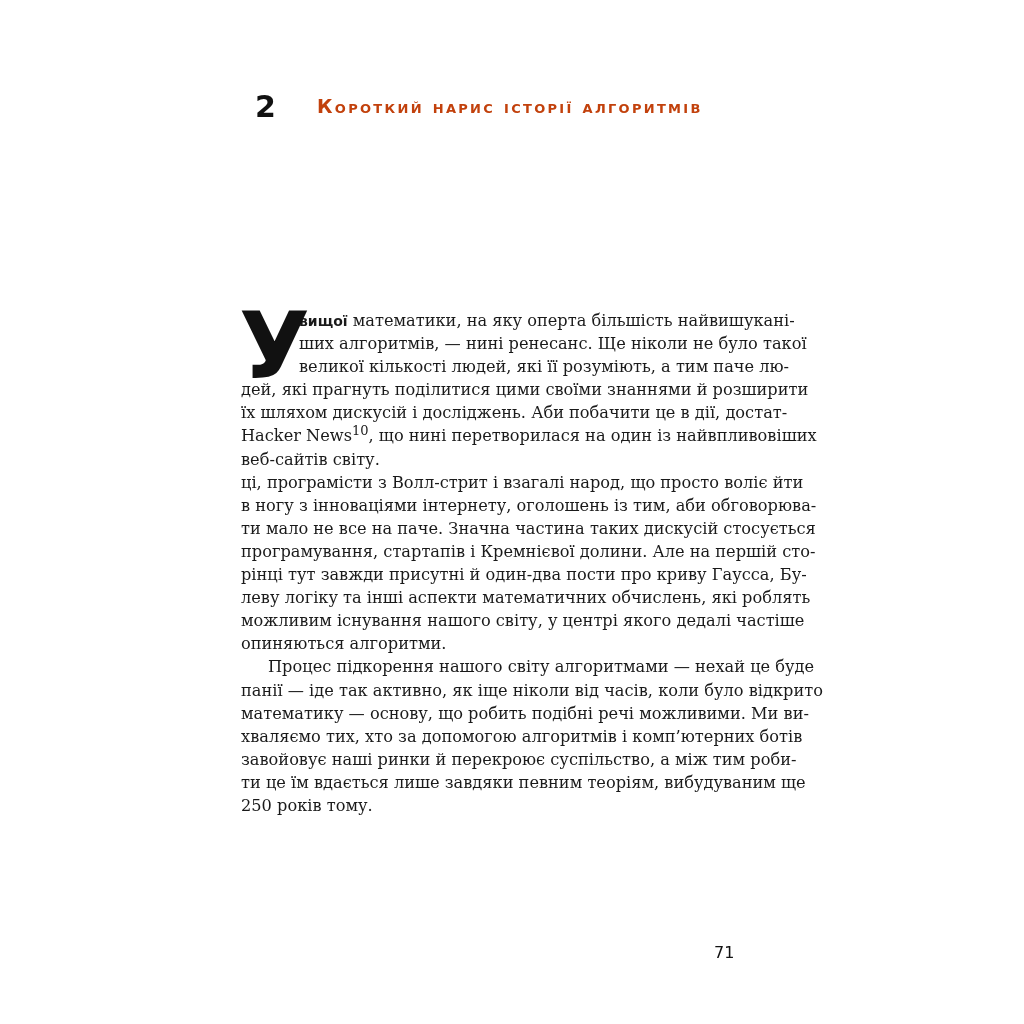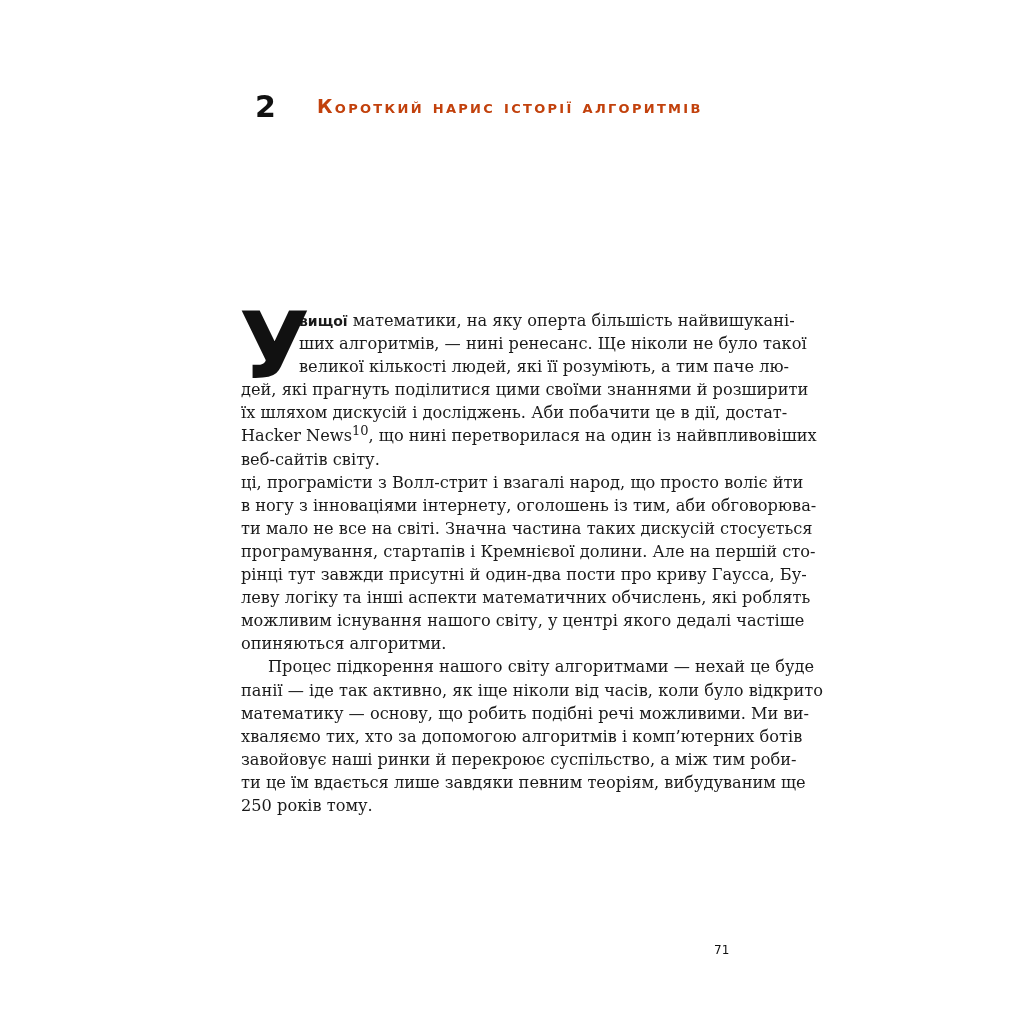--- a/index.html
+++ b/index.html
@@ -25,21 +25,21 @@
   .line.dc { padding-left: 58px; }
   .dropcap {
     position: absolute; left: -2px; top: -2px;
     font-family: "DejaVu Sans", sans-serif; font-weight: bold;
     font-size: 92px; line-height: 80px; color: #111;
   }
   .lead-word { font-family: "DejaVu Sans", sans-serif; font-weight: bold; font-size: 14px; }
   sup { font-size: 13px; line-height: 0; vertical-align: 6px; }
   .page-number {
     position: absolute; left: 714px; top: 943px;
-    font-family: "DejaVu Sans", sans-serif; font-size: 12px; color: #111;
+    font-family: "DejaVu Sans", sans-serif; font-size: 16px; color: #111;
   }
 </style>
 </head>
 <body>
 
 <div class="chapter-heading">
   <span class="chapter-number">2</span>
   <span class="chapter-title">Короткий нарис історії алгоритмів</span>
 </div>
 
@@ -49,21 +49,21 @@
   <span class="line dc"><span class="lead-word">вищої</span><span> математики, на яку оперта більшість найвишукані-</span></span>
   <span class="line dc">ших алгоритмів, — нині ренесанс. Ще ніколи не було такої</span>
   <span class="line dc">великої кількості людей, які її розуміють, а тим паче лю-</span>
   <span class="line">дей, які прагнуть поділитися цими своїми знаннями й розширити</span>
   <span class="line">їх шляхом дискусій і досліджень. Аби побачити це в дії, достат-</span>
   <span class="line"><span>Hacker News</span><sup>10</sup><span>, що нині перетворилася на один із найвпливовіших</span></span>
   <span class="line last">веб-сайтів світу.</span>
 
   <span class="line">ці, програмісти з Волл-стрит і взагалі народ, що просто воліє йти</span>
   <span class="line">в ногу з інноваціями інтернету, оголошень із тим, аби обговорюва-</span>
-  <span class="line">ти мало не все на світі. Значна частина таких дискусій стосується</span>
+  <span class="line">ти мало не все на паче. Значна частина таких дискусій стосується</span>
   <span class="line">програмування, стартапів і Кремнієвої долини. Але на першій сто-</span>
   <span class="line">рінці тут завжди присутні й один-два пости про криву Гаусса, Бу-</span>
   <span class="line">леву логіку та інші аспекти математичних обчислень, які роблять</span>
   <span class="line">можливим існування нашого світу, у центрі якого дедалі частіше</span>
   <span class="line last">опиняються алгоритми.</span>
 
   <span class="line indent">Процес підкорення нашого світу алгоритмами — нехай це буде</span>
   <span class="line">панії — іде так активно, як іще ніколи від часів, коли було відкрито</span>
   <span class="line">математику — основу, що робить подібні речі можливими. Ми ви-</span>
   <span class="line">хваляємо тих, хто за допомогою алгоритмів і комп’ютерних ботів</span>

